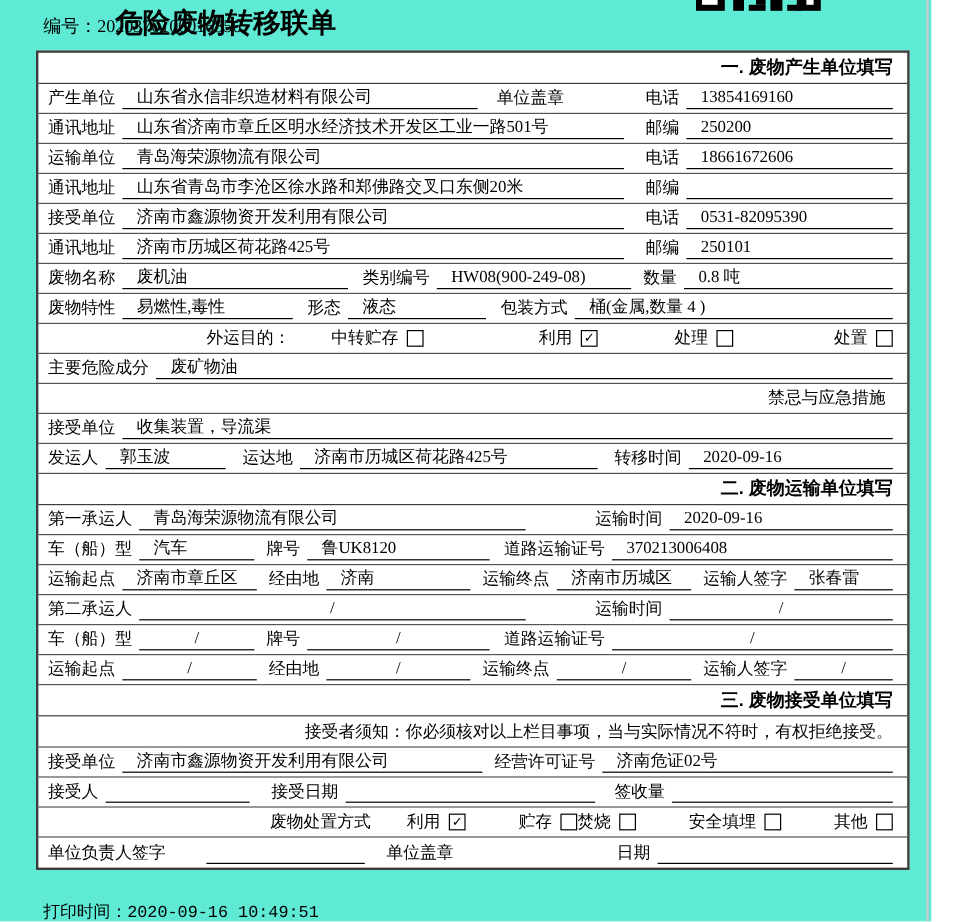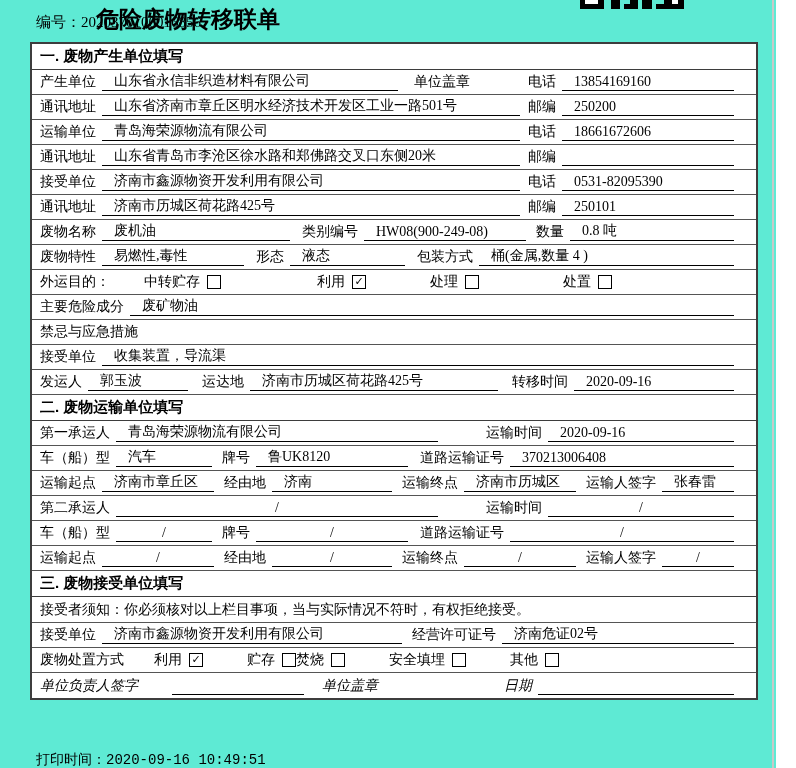--- a/index.html
+++ b/index.html
@@ -9,22 +9,22 @@
   
   .hdr{position:relative;height:40px;}
   .serial{position:absolute;left:36px;top:13px;font-size:15px;white-space:nowrap;}
   .doc-title{position:absolute;left:96px;right:0;top:4px;
              font-size:23px;font-weight:bold;white-space:nowrap;}
   .qr{position:absolute;left:580px;top:0;}
   
   .form{position:absolute;left:30px;top:42px;width:728px;border:2px solid #3d3d3d;
         background:#fff;box-sizing:border-box;}
   .row{display:flex;align-items:flex-end;height:25px;border-bottom:1px solid #555;
-       padding:0 22px 3px 8px;font-size:14px;box-sizing:border-box;white-space:nowrap;}
-  .row:last-child{border-bottom:none;font-style:italic;}
+       padding:0 12px 3px 8px;font-size:14px;box-sizing:border-box;white-space:nowrap;justify-content:flex-end;}
+  .row:last-child{border-bottom:none;}
   .sec{height:26px;align-items:center;padding-bottom:0;font-weight:bold;font-size:15px;
        font-family:"Liberation Sans","DejaVu Sans",sans-serif;border-bottom:1px solid #3d3d3d;}
   .note{height:26px;align-items:center;padding-bottom:0;}
   .lbl{margin-right:6px;}
   .ul{border-bottom:1px solid #000;padding:0 4px 0 12px;overflow:hidden;box-sizing:border-box;}
   .ul.c{text-align:center;padding:0 4px;}
   .fill{flex:1;}
   .sp{flex:1;}.ml10{margin-left:10px;}.ml12{margin-left:12px;}
   .ml14{margin-left:14px;}.ml16{margin-left:16px;}.ml18{margin-left:18px;}.ml28{margin-left:28px;}
   .opt{display:flex;align-items:center;}
@@ -241,20 +241,28 @@
       <span>接受者须知：你必须核对以上栏目事项，当与实际情况不符时，有权拒绝接受。</span>
     </div>
 
     <div class="row">
       <span class="lbl">接受单位</span>
       <span class="ul" style="width:300px">济南市鑫源物资开发利用有限公司</span>
       <span class="lbl ml10">经营许可证号</span>
       <span class="ul fill">济南危证02号</span>
     </div>
 
+    <div class="row">
+      <span class="lbl">接受人</span>
+      <span class="ul" style="width:120px"></span>
+      <span class="lbl ml18">接受日期</span>
+      <span class="ul" style="width:208px"></span>
+      <span class="lbl ml16">签收量</span>
+      <span class="ul fill"></span>
+    </div>
 
     <div class="row">
       <span class="lbl">废物处置方式</span>
       <span class="opt" style="margin-left:24px">
         <span>利用</span>
         <span class="cbx"><span>✓</span></span>
       </span>
       <span class="opt" style="margin-left:44px">
         <span>贮存</span>
         <span class="cbx"><span></span></span>

